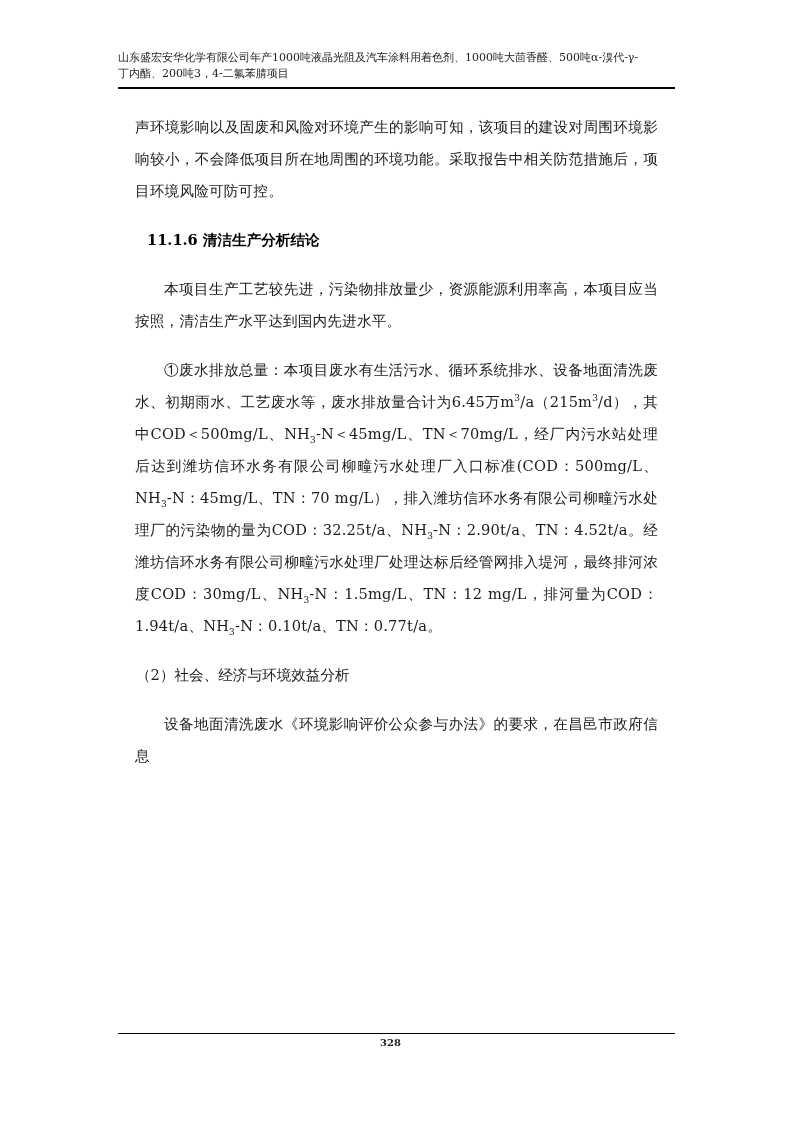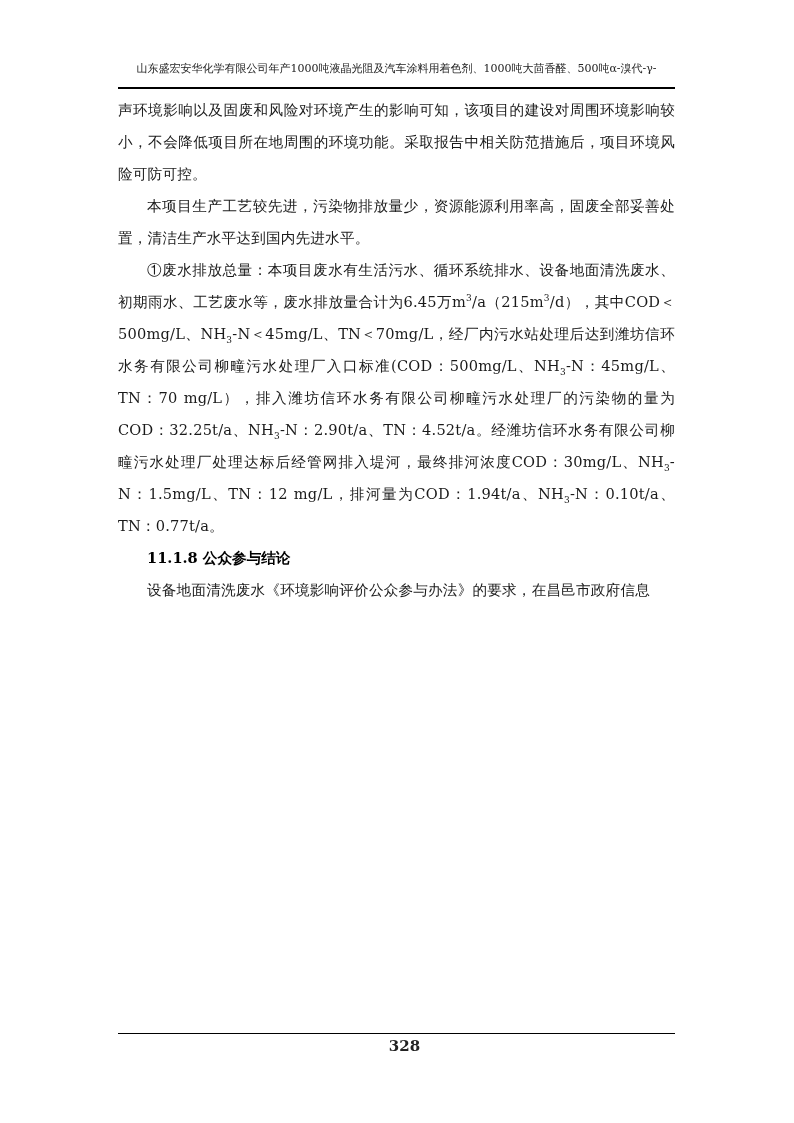--- a/index.html
+++ b/index.html
@@ -11,23 +11,23 @@
       width: 794px;
       height: 1123px;
       position: relative;
       overflow: hidden;
       font-family: "DejaVu Serif", "Liberation Serif", serif;
       color: #1a1a1a;
     }
     .page-header {
       position: absolute;
       left: 118px;
-      top: 61px;
+      top: 50px;
       width: 557px;
-      text-align: center;
+      text-align: left;
       font-size: 11px;
       line-height: 16px;
       color: #222;
     }
     .header-rule {
       position: absolute;
       left: 118px;
       top: 87px;
       width: 557px;
       height: 2px;
@@ -35,21 +35,21 @@
     }
     .content {
       position: absolute;
       left: 118px;
       top: 94px;
       width: 557px;
     }
     .p {
       font-size: 14.6px;
       line-height: 32px;
-      margin: 0;
+      margin: 17px;
       text-align: justify;
       text-align-last: left;
       letter-spacing: 0.2px;
       white-space: normal;
     }
     .indent { text-indent: 29px; }
     .h {
       font-size: 14.6px;
       line-height: 32px;
       font-weight: bold;
@@ -71,46 +71,48 @@
     .footer-rule {
       position: absolute;
       left: 118px;
       top: 1033px;
       width: 557px;
       height: 1px;
       background: #000;
     }
     .page-number {
       position: absolute;
-      left: 126px;
+      left: 112px;
       top: 1037px;
       width: 557px;
       text-align: center;
-      font-size: 15px;
+      font-size: 10px;
       font-weight: bold;
       color: #222;
     }
     .line { display: block; }
   </style>
 </head>
 <body>
 
 <div class="page-header">
   <span class="line">山东盛宏安华化学有限公司年产1000吨液晶光阻及汽车涂料用着色剂、1000吨大茴香醛、500吨α-溴代-γ-</span>
+  <span class="line">丁内酯、200吨3，4-二氟苯腈项目</span>
 </div>
 <div class="header-rule"></div>
 
 <div class="content">
   <p class="p">声环境影响以及固废和风险对环境产生的影响可知，该项目的建设对周围环境影响较小，不会降低项目所在地周围的环境功能。采取报告中相关防范措施后，项目环境风险可防可控。</p>
 
-  <p class="p indent">本项目生产工艺较先进，污染物排放量少，资源能源利用率高，固废全部妥善处置，清洁生产水平达到国内先进水平。</p>
+  <p class="h">11.1.6 清洁生产分析结论</p>
+  <p class="p indent">本项目生产工艺较先进，污染物排放量少，资源能源利用率高，本项目应当按照，清洁生产水平达到国内先进水平。</p>
 
 
   <p class="p indent"><span>①废水排放总量：本项目废水有生活污水、循环系统排水、设备地面清洗废水、初期雨水、工艺废水等，废水排放量合计为6.45万m</span><sup>3</sup><span>/a（215m</span><sup>3</sup><span>/d），其中COD＜500mg/L、NH</span><sub>3</sub><span>-N＜45mg/L、TN＜70mg/L，经厂内污水站处理后达到潍坊信环水务有限公司柳疃污水处理厂入口标准(COD：500mg/L、NH</span><sub>3</sub><span>-N：45mg/L、TN：70 mg/L），排入潍坊信环水务有限公司柳疃污水处理厂的污染物的量为COD：32.25t/a、NH</span><sub>3</sub><span>-N：2.90t/a、TN：4.52t/a。经潍坊信环水务有限公司柳疃污水处理厂处理达标后经管网排入堤河，最终排河浓度COD：30mg/L、NH</span><sub>3</sub><span>-N：1.5mg/L、TN：12 mg/L，排河量为COD：1.94t/a、NH</span><sub>3</sub><span>-N：0.10t/a、TN：0.77t/a。</span></p>
 
 
+  <p class="sub">（2）社会、经济与环境效益分析</p>
 
-  <p class="h">11.1.8 公众参与结论</p>
   <p class="p indent"><span>设备地面清洗废水《环境影响评价公众参与办法》的要求，在</span><span class="bold">昌邑市政府信息</span></p>
 </div>
 
 <div class="footer-rule"></div>
 <div class="page-number">328</div>
 
 </body></html>

